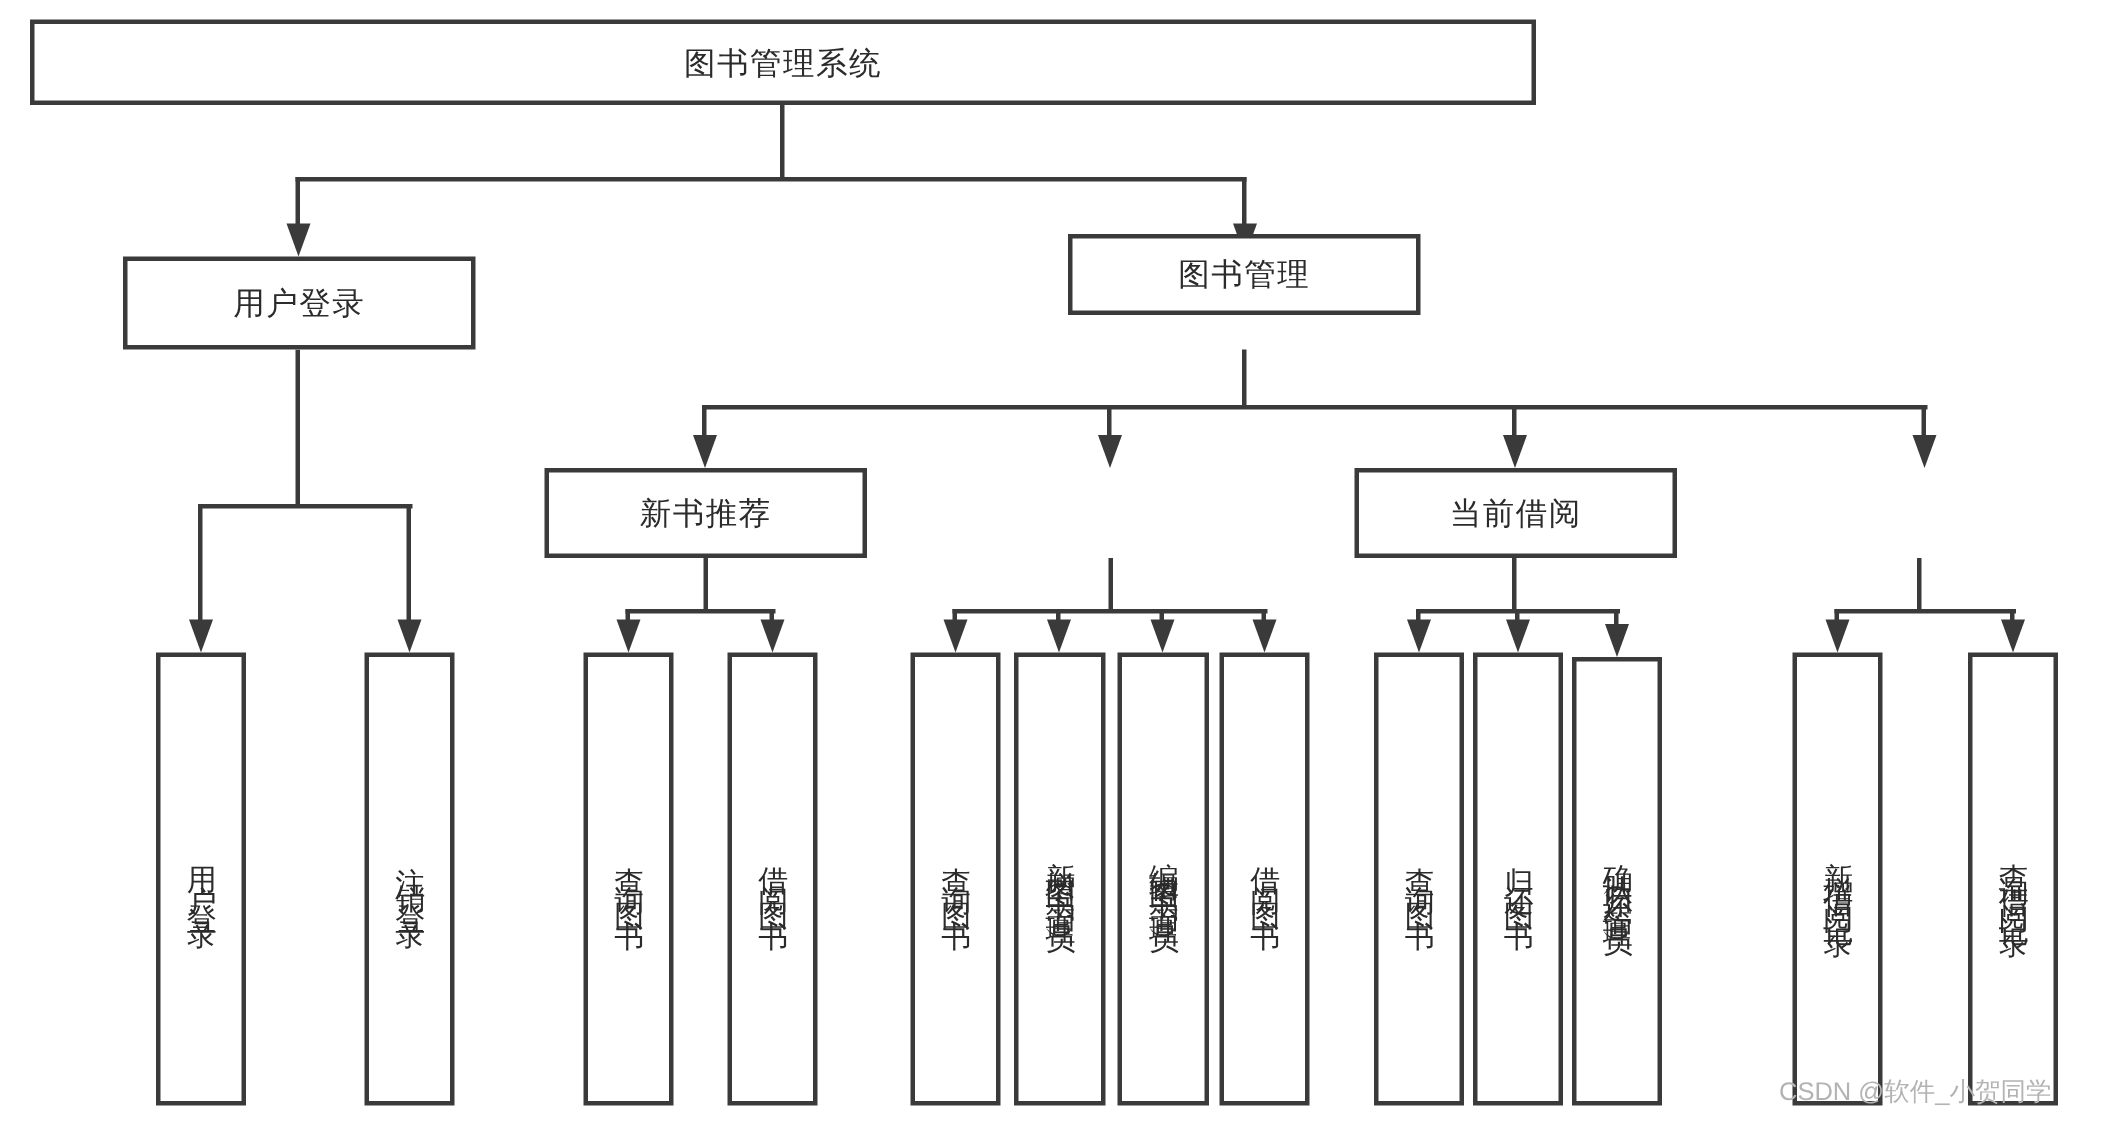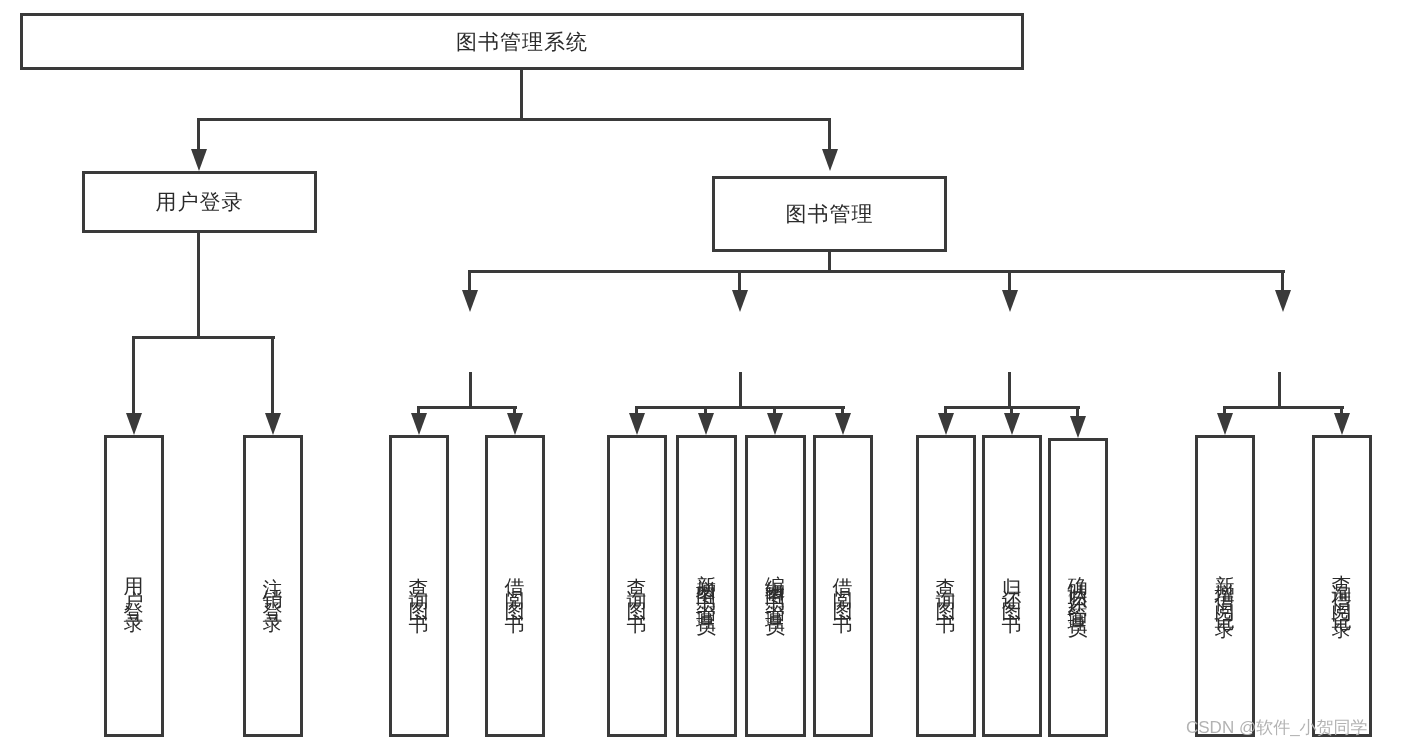--- a/index.html
+++ b/index.html
@@ -92,24 +92,30 @@
   <div class="ah" style="left:1217px;top:413px"></div>
   <div class="ah" style="left:1334px;top:413px"></div>
 
   <div class="box" style="left:20px;top:13px;width:1004px;height:57px">
     <span class="hlabel">图书管理系统</span>
   </div>
 
   <div class="box" style="left:82px;top:171px;width:235px;height:62px">
     <span class="hlabel">用户登录</span>
   </div>
-  <div class="box" style="left:712px;top:176px;width:235px;height:76px">
+  <div class="box" style="left:712px;top:156px;width:235px;height:54px">
     <span class="hlabel">图书管理</span>
   </div>
 
+  <div class="box" style="left:363px;top:312px;width:215px;height:60px">
+    <span class="hlabel">新书推荐</span>
+  </div>
+  <div class="box" style="left:903px;top:312px;width:215px;height:60px">
+    <span class="hlabel">当前借阅</span>
+  </div>
 
   <div class="box" style="left:104px;top:435px;width:60px;height:302px">
     <span class="vlabel ls12">用户登录</span>
   </div>
   <div class="box" style="left:243px;top:435px;width:60px;height:302px">
     <span class="vlabel ls12">注销登录</span>
   </div>
 
   <div class="box" style="left:389px;top:435px;width:60px;height:302px">
     <span class="vlabel ls12">查询图书</span>

